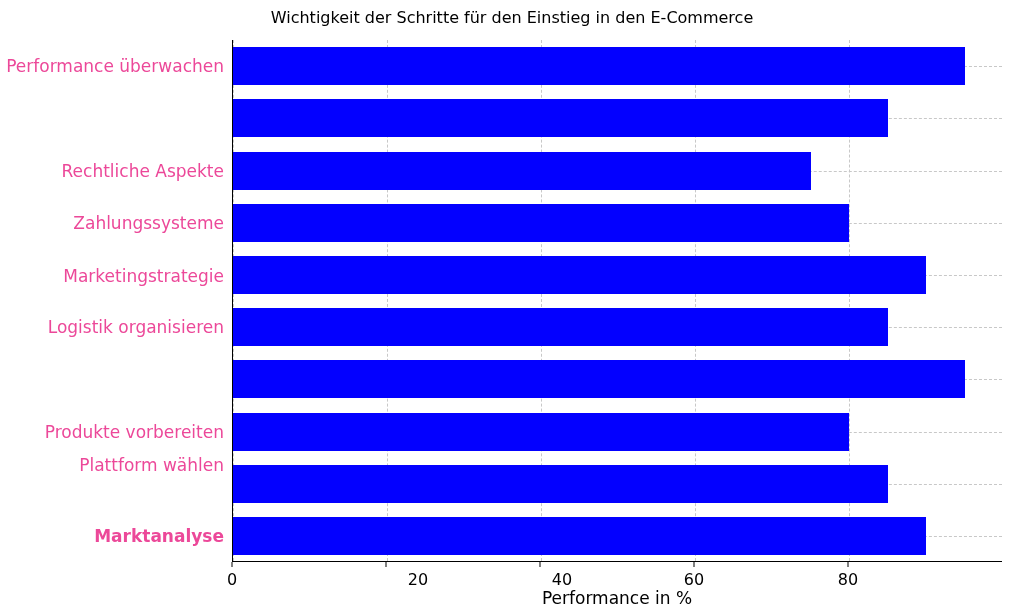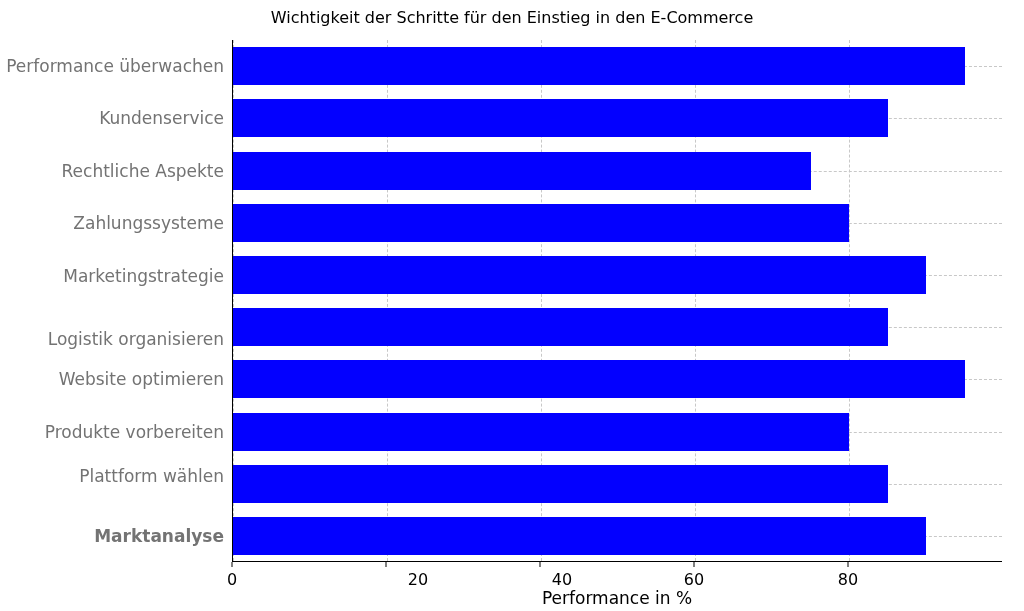--- a/index.html
+++ b/index.html
@@ -67,21 +67,21 @@
     top: 40px;
     width: 224px;
     height: 522px;
   }
   .y-label {
     position: absolute;
     right: 0;
     width: 224px;
     text-align: right;
     font-size: 17px;
-    color: #737373;
+    color: #ec4899;
     transform: translateY(-50%);
     white-space: nowrap;
   }
   .x-ticks {
     position: absolute;
     left: 232px;
     top: 562px;
     width: 770px;
     height: 40px;
   }
@@ -144,28 +144,26 @@
         <div class="bar" style="top: 268.1px; width: 654.5px; background: rgb(3, 0, 255);"></div>
         <div class="bar" style="top: 320.3px; width: 731.5px; background: rgb(3, 0, 255);"></div>
         <div class="bar" style="top: 372.5px; width: 616px; background: rgb(3, 0, 255);"></div>
         <div class="bar" style="top: 424.7px; width: 654.5px; background: rgb(3, 0, 255);"></div>
         <div class="bar" style="top: 476.9px; width: 693px; background: rgb(3, 0, 255);"></div>
       </div>
   </div>
 
   <div class="y-labels" id="ylabels">
       <div class="y-label" style="top: 26.1px;">Performance überwachen</div>
-      <div class="y-label" style="top: 78.3px;">Kundenservice</div>
       <div class="y-label" style="top: 130.5px;">Rechtliche Aspekte</div>
       <div class="y-label" style="top: 182.7px;">Zahlungssysteme</div>
       <div class="y-label" style="top: 236px;">Marketingstrategie</div>
-      <div class="y-label" style="top: 299px;">Logistik organisieren</div>
-      <div class="y-label" style="top: 339.3px;">Website optimieren</div>
+      <div class="y-label" style="top: 287px;">Logistik organisieren</div>
       <div class="y-label" style="top: 391.5px;">Produkte vorbereiten</div>
-      <div class="y-label" style="top: 436px;">Plattform wählen</div>
+      <div class="y-label" style="top: 425px;">Plattform wählen</div>
       <div class="y-label" style="top: 495.9px; font-weight: bold;">Marktanalyse</div>
     </div>
 
   <div class="x-ticks" id="xticks">
       <div class="x-tick-mark" style="left: 0px;"></div>
       <div class="x-tick" style="left: 0px;">0</div>
       <div class="x-tick-mark" style="left: 154px;"></div>
       <div class="x-tick" style="left: 154px; margin-left: 32px;">20</div>
       <div class="x-tick-mark" style="left: 308px;"></div>
       <div class="x-tick" style="left: 308px; margin-left: 22px;">40</div>

